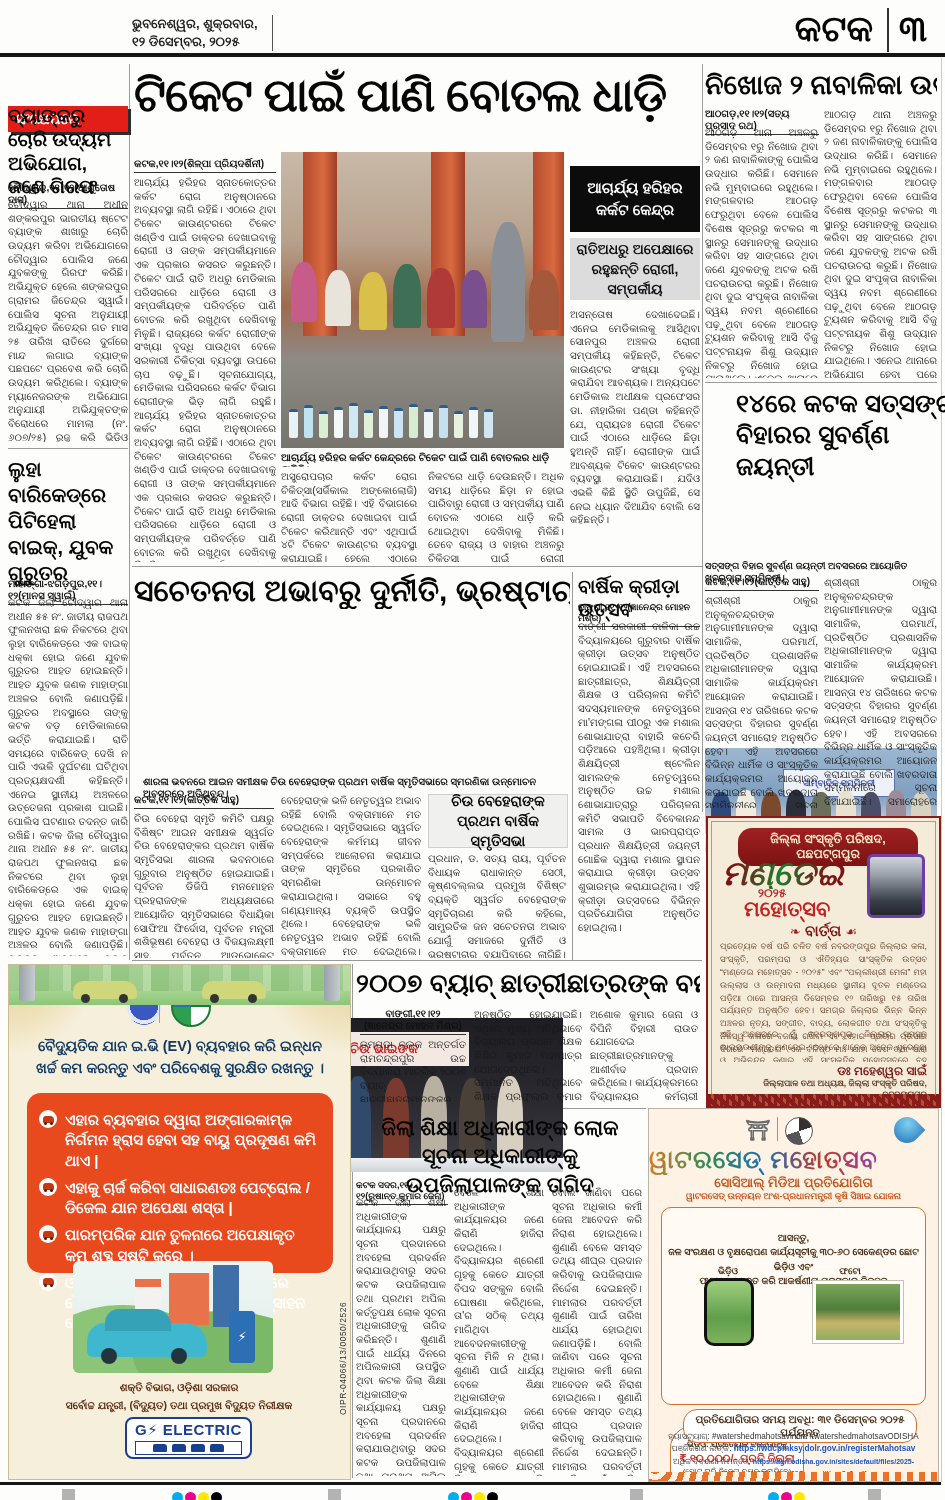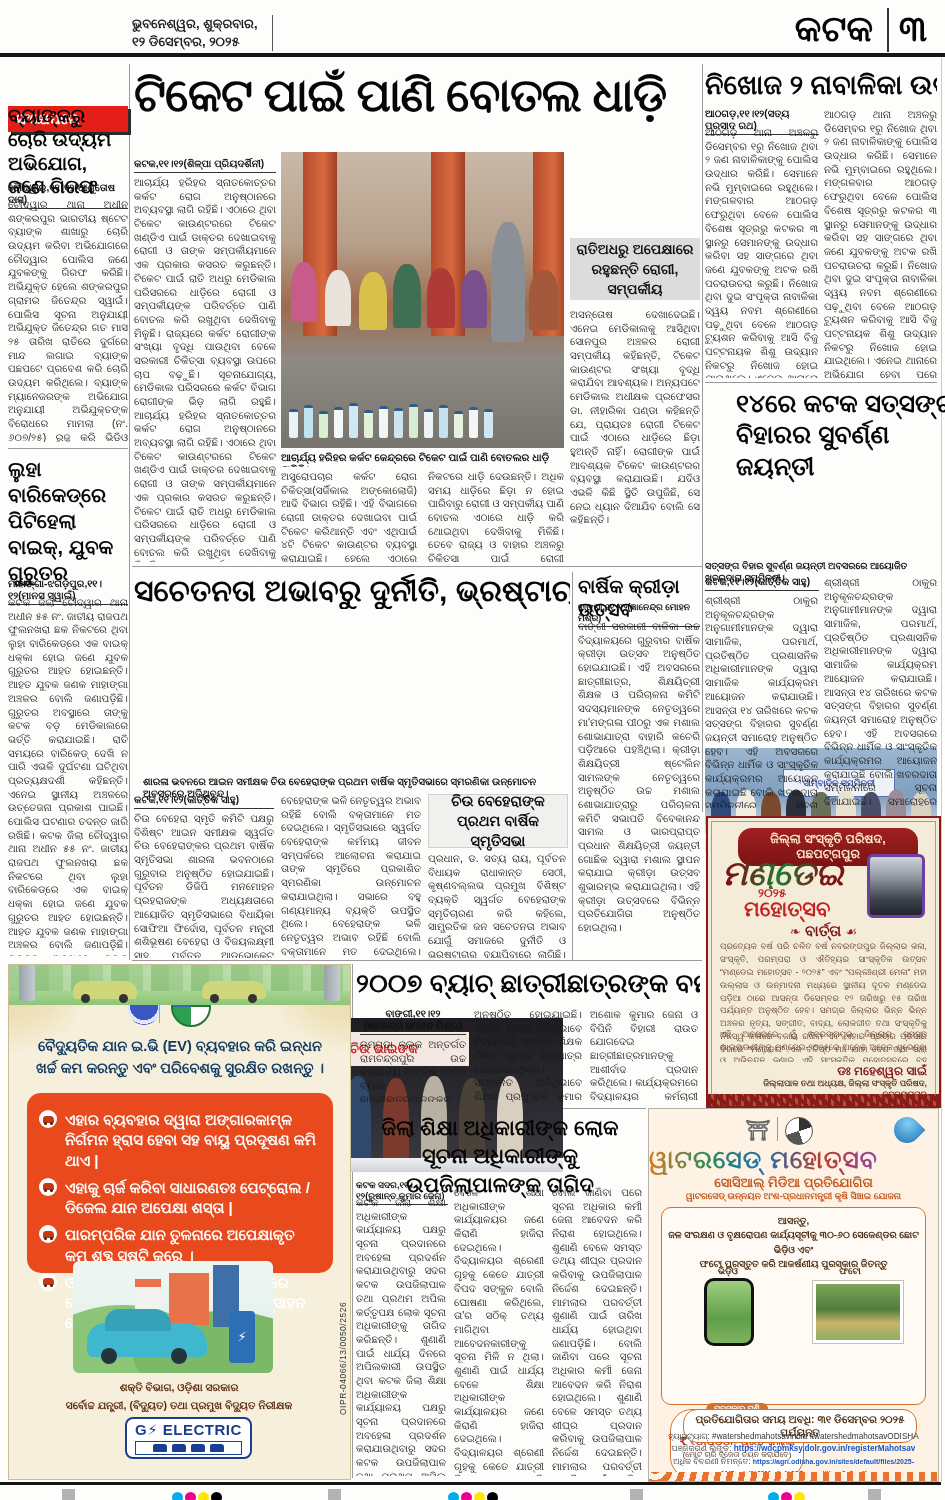--- a/index.html
+++ b/index.html
@@ -186,20 +186,21 @@
       <div class="bottle" style="height:30px;background:#c4e1f0;"></div>
         <div class="bottle" style="height:24px;background:#e6f2de;"></div>
       <div class="bottle" style="height:28px;background:#f3f6f7;"></div>
         <div class="bottle" style="height:26px;background:#d0e7f3;"></div>
     </div>
   </div>
   <div class="abs caption" style="left:281px;top:452px;width:283px;height:15px;">ଆଚାର୍ଯ୍ୟ ହରିହର କର୍କଟ କେନ୍ଦ୍ରରେ ଟିକେଟ ପାଇଁ ପାଣି ବୋତଲର ଧାଡ଼ି ଲାଗିଛି।</div>
   <div class="abs body-text" style="left:281px;top:470px;width:136px;height:92px;">ଅସ୍ତ୍ରୋପଚାର କର୍କଟ ରୋଗ ଚିକିତ୍ସା(ସର୍ଜିକାଲ ଅଙ୍କୋଲୋଜି) ଆଦି ବିଭାଗ ରହିଛି। ଏହି ବିଭାଗରେ ରୋଗୀ ଡାକ୍ତର ଦେଖାଇବା ପାଇଁ ଟିକେଟ କରିଥାନ୍ତି ଏବଂ ଏଥିପାଇଁ ୪ଟି ଟିକେଟ କାଉଣ୍ଟର ବ୍ୟବସ୍ଥା କରାଯାଇଛି। ହେଲେ ଏଠାରେ ଡାକ୍ତର ଦେଖାଇବା ପାଇଁ ରୋଗୀ ରାତିଅଧରୁ ଟିକେଟ କାଉଣ୍ଟର</div>
   <div class="abs body-text" style="left:428px;top:470px;width:136px;height:92px;">ନିକଟରେ ଧାଡ଼ି ଦେଉଛନ୍ତି। ଅଧିକ ସମୟ ଧାଡ଼ିରେ ଛିଡ଼ା ନ ହୋଇ ପାରିବାରୁ ରୋଗୀ ଓ ସମ୍ପର୍କୀୟ ପାଣି ବୋତଲ ଏଠାରେ ଧାଡ଼ି କରି ଥୋଇଥିବା ଦେଖିବାକୁ ମିଳିଛି। ତେବେ ରାଜ୍ୟ ଓ ବାହାର ଅଞ୍ଚଳରୁ ଚିକିତ୍ସା ପାଇଁ ରୋଗୀ ଆସୁଥିବାବେଳେ ମେଡିକାଲରେ ଏପରି ଅବ୍ୟବସ୍ଥା ଦେଖି ରୋଗୀଙ୍କ ମହଲରେ</div>
 
+  <div class="abs black-box" style="left:570px;top:166px;width:130px;height:66px;">ଆଚାର୍ଯ୍ୟ ହରିହର କର୍କଟ କେନ୍ଦ୍ର</div>
   <div class="abs gray-box" style="left:570px;top:238px;width:130px;height:62px;">ରାତିଅଧରୁ ଅପେକ୍ଷାରେ ରହୁଛନ୍ତି ରୋଗୀ, ସମ୍ପର୍କୀୟ</div>
   <div class="abs body-text" style="left:570px;top:308px;width:130px;height:254px;">ଅସନ୍ତୋଷ ଦେଖାଦେଇଛି। ଏନେଇ ମେଡିକାଲକୁ ଆସିଥିବା ସୋନପୁର ଅଞ୍ଚଳର ରୋଗୀ ସମ୍ପର୍କୀୟ କହିଛନ୍ତି, ଟିକେଟ କାଉଣ୍ଟର ସଂଖ୍ୟା ବୃଦ୍ଧି କରାଯିବା ଆବଶ୍ୟକ। ଅନ୍ୟପଟେ ମେଡିକାଲ ଅଧୀକ୍ଷକ ପ୍ରଫେସର ଡା. ନୀହାରିକା ପଣ୍ଡା କହିଛନ୍ତି ଯେ, ପ୍ରାୟତଃ ରୋଗୀ ଟିକେଟ ପାଇଁ ଏଠାରେ ଧାଡ଼ିରେ ଛିଡ଼ା ହୁଅନ୍ତି ନାହିଁ। ରୋଗୀଙ୍କ ପାଇଁ ଆବଶ୍ୟକ ଟିକେଟ କାଉଣ୍ଟରର ବ୍ୟବସ୍ଥା କରାଯାଉଛି। ଯଦିଓ ଏଭଳି କିଛି ସ୍ଥିତି ଉପୁଜିଛି, ସେ ନେଇ ଧ୍ୟାନ ଦିଆଯିବ ବୋଲି ସେ କହିଛନ୍ତି।</div>
 
   <div class="abs headline" style="left:705px;top:70px;width:232px;font-size:27px;white-space:nowrap;overflow:hidden;">ନିଖୋଜ ୨ ନାବାଳିକା ଉଦ୍ଧାର</div>
   <div class="abs byline u" style="left:705px;top:108px;width:114px;">ଆଠଗଡ଼,୧୧।୧୨(ସତ୍ୟ ପ୍ରସାଦ ରଥ)</div>
   <div class="abs body-text" style="left:705px;top:126px;width:113px;height:252px;">ଆଠଗଡ଼ ଥାନା ଅଞ୍ଚଳରୁ ଡିସେମ୍ବର ୧ରୁ ନିଖୋଜ ଥିବା ୨ ଜଣ ନାବାଳିକାଙ୍କୁ ପୋଲିସ ଉଦ୍ଧାର କରିଛି। ସେମାନେ ନଭି ମୁମ୍ବାଇରେ ରହୁଥିଲେ। ମଙ୍ଗଳବାର ଆଠଗଡ଼ ଫେରୁଥିବା ବେଳେ ପୋଲିସ ବିଶେଷ ସୂତ୍ରରୁ କଟକର ୩ ସ୍ଥାନରୁ ସେମାନଙ୍କୁ ଉଦ୍ଧାର କରିବା ସହ ସାଙ୍ଗରେ ଥିବା ଜଣେ ଯୁବକଙ୍କୁ ଅଟକ ରଖି ପଚରାଉଚରା କରୁଛି। ନିଖୋଜ ଥିବା ଦୁଇ ସଂପୃକ୍ତା ନାବାଳିକା ଦ୍ୱୟ ନବମ ଶ୍ରେଣୀରେ ପଢ଼ୁଥିବା ବେଳେ ଆଠଗଡ଼ ଟ୍ୟୁଶନ କରିବାକୁ ଆସି ବିଜୁ ପଟ୍ଟନାୟକ ଶିଶୁ ଉଦ୍ୟାନ ନିକଟରୁ ନିଖୋଜ ହୋଇ ଯାଇଥିଲେ। ଏନେଇ ଥାନାରେ ଅଭିଯୋଗ ହେବା ପରେ ପୋଲିସ ଯଥାକ୍ରମେ ମାମଲା(ନଂ.୪୨୬/୨୫ ଓ ୪୨୯/୨୫) ରୁଜୁକରି ତଦନ୍ତ ଜାରି ରଖିଥିଲା। ଆଠଗଡ଼ ଥାନା ଅଧିକାରୀ ସ୍ମୃତି ମହାନ୍ତିଙ୍କ ନେତୃତ୍ୱରେ ଏକ ଟିମ୍ ଗଠନ କରାଯାଇ ତଦନ୍ତ ଚାଲିଥିବାବେଳେ ନାବାଳିକା ଦ୍ୱୟ ମହାରାଷ୍ଟ୍ରର ନଭି ମୁମ୍ବାଇରେ ଥିବା ସୂଚନା ମିଳିଥିଲା। ସେମାନଙ୍କୁ ନେଇ ଯାଇଥିବା ଯୁବକଙ୍କ ଜଣେ ସାଙ୍ଗ ଜରିଆରେ ପୋଲିସ ନାବାଳିକା ଦ୍ୱୟଙ୍କୁ ଠାବ କରିବା ସହ ଓଡ଼ିଶା ଫେରିଆସିବାକୁ ପ୍ରବର୍ତ୍ତାଇ ଥିଲା। ମଙ୍ଗଳବାର ସେମାନେ କୋଣାର୍କ ଏକ୍ସପ୍ରେସରେ ଓଡ଼ିଶା ଫେରୁଥିବା ବେଳେ କଟକର ବାଦାମବାଡ଼ି, ଓଏମପି ଛକ ଏବଂ ଲିଙ୍କରୋଡ ଅଞ୍ଚଳରୁ ପୋଲିସ ସେମାନଙ୍କୁ ଠାବ କରି ଆଠଗଡ଼ ଥାନାକୁ ଆଣିଥିଲା। ଉଭୟ ନାବାଳିକାଙ୍କ ବୟାନ ରେକର୍ଡ ପରେ ସେମାନଙ୍କୁ ସ୍ୱଧାର ଗୃହରେ ରଖାଯାଇଛି ବୋଲି ଥାନା ଅଧିକାରୀ ସ୍ମୃତି ମହାନ୍ତି କହିଛନ୍ତି।</div>
   <div class="abs body-text" style="left:824px;top:108px;width:113px;height:270px;">ଆଠଗଡ଼ ଥାନା ଅଞ୍ଚଳରୁ ଡିସେମ୍ବର ୧ରୁ ନିଖୋଜ ଥିବା ୨ ଜଣ ନାବାଳିକାଙ୍କୁ ପୋଲିସ ଉଦ୍ଧାର କରିଛି। ସେମାନେ ନଭି ମୁମ୍ବାଇରେ ରହୁଥିଲେ। ମଙ୍ଗଳବାର ଆଠଗଡ଼ ଫେରୁଥିବା ବେଳେ ପୋଲିସ ବିଶେଷ ସୂତ୍ରରୁ କଟକର ୩ ସ୍ଥାନରୁ ସେମାନଙ୍କୁ ଉଦ୍ଧାର କରିବା ସହ ସାଙ୍ଗରେ ଥିବା ଜଣେ ଯୁବକଙ୍କୁ ଅଟକ ରଖି ପଚରାଉଚରା କରୁଛି। ନିଖୋଜ ଥିବା ଦୁଇ ସଂପୃକ୍ତା ନାବାଳିକା ଦ୍ୱୟ ନବମ ଶ୍ରେଣୀରେ ପଢ଼ୁଥିବା ବେଳେ ଆଠଗଡ଼ ଟ୍ୟୁଶନ କରିବାକୁ ଆସି ବିଜୁ ପଟ୍ଟନାୟକ ଶିଶୁ ଉଦ୍ୟାନ ନିକଟରୁ ନିଖୋଜ ହୋଇ ଯାଇଥିଲେ। ଏନେଇ ଥାନାରେ ଅଭିଯୋଗ ହେବା ପରେ ପୋଲିସ ଯଥାକ୍ରମେ ମାମଲା(ନଂ.୪୨୬/୨୫ ଓ ୪୨୯/୨୫) ରୁଜୁକରି ତଦନ୍ତ ଜାରି ରଖିଥିଲା। ଆଠଗଡ଼ ଥାନା ଅଧିକାରୀ ସ୍ମୃତି ମହାନ୍ତିଙ୍କ ନେତୃତ୍ୱରେ ଏକ ଟିମ୍ ଗଠନ କରାଯାଇ ତଦନ୍ତ ଚାଲିଥିବାବେଳେ ନାବାଳିକା ଦ୍ୱୟ ମହାରାଷ୍ଟ୍ରର ନଭି ମୁମ୍ବାଇରେ ଥିବା ସୂଚନା ମିଳିଥିଲା। ସେମାନଙ୍କୁ ନେଇ ଯାଇଥିବା ଯୁବକଙ୍କ ଜଣେ ସାଙ୍ଗ ଜରିଆରେ ପୋଲିସ ନାବାଳିକା ଦ୍ୱୟଙ୍କୁ ଠାବ କରିବା ସହ ଓଡ଼ିଶା ଫେରିଆସିବାକୁ ପ୍ରବର୍ତ୍ତାଇ ଥିଲା। ମଙ୍ଗଳବାର ସେମାନେ କୋଣାର୍କ ଏକ୍ସପ୍ରେସରେ ଓଡ଼ିଶା ଫେରୁଥିବା ବେଳେ କଟକର ବାଦାମବାଡ଼ି, ଓଏମପି ଛକ ଏବଂ ଲିଙ୍କରୋଡ ଅଞ୍ଚଳରୁ ପୋଲିସ ସେମାନଙ୍କୁ ଠାବ କରି ଆଠଗଡ଼ ଥାନାକୁ ଆଣିଥିଲା। ଉଭୟ ନାବାଳିକାଙ୍କ ବୟାନ ରେକର୍ଡ ପରେ ସେମାନଙ୍କୁ ସ୍ୱଧାର ଗୃହରେ ରଖାଯାଇଛି ବୋଲି ଥାନା ଅଧିକାରୀ ସ୍ମୃତି ମହାନ୍ତି କହିଛନ୍ତି।</div>
 
   <div class="abs headline" style="left:724px;top:388px;width:232px;font-size:25px;line-height:1.25;margin-left:12px;">୧୪ରେ କଟକ ସତ୍ସଙ୍ଗ ବିହାରର ସୁବର୍ଣ୍ଣ ଜୟନ୍ତୀ</div>
   <div class="abs photo ph-meet" style="left:705px;top:452px;width:232px;height:104px;">
@@ -355,21 +356,21 @@
   <div class="abs wshed" style="left:648px;top:1108px;width:289px;height:372px;">
     <div class="abs emblem" style="left:96px;top:6px;">⛩</div>
     <div class="abs" style="left:128px;top:8px;width:1px;height:24px;background:#999;"></div>
     <div class="abs" style="left:136px;top:8px;width:26px;height:26px;border-radius:50%;background:conic-gradient(#333 0 20%,#fff 20% 45%,#555 45% 70%,#fff 70%);border:1px solid #555;"></div>
     <div class="abs drop" style="right:18px;top:8px;"></div>
     <div class="abs ws-title" style="left:0;top:36px;width:289px;">ୱାଟରସେଡ୍ ମହୋତ୍ସବ</div>
     <div class="abs ws-sub1" style="left:0;top:66px;width:289px;">ସୋସିଆଲ୍ ମିଡିଆ ପ୍ରତିଯୋଗିତା</div>
     <div class="abs ws-sub2" style="left:0;top:82px;width:289px;">ୱାଟରସେଡ୍ ଉନ୍ନୟନ ଅଂଶ-ପ୍ରଧାନମନ୍ତ୍ରୀ କୃଷି ସିଞ୍ଚାଇ ଯୋଜନା</div>
 
     <div class="abs ws-box" style="left:12px;top:98px;width:263px;height:196px;">
-      <div class="ws-invite" style="margin-top:6px;">ଆସନ୍ତୁ,</div>
+      <div class="ws-invite" style="margin-top:23px;">ଆସନ୍ତୁ,</div>
       <div class="ws-invite">ଜଳ ସଂରକ୍ଷଣ ଓ ବୃକ୍ଷରୋପଣ କାର୍ଯ୍ୟସୂଚୀକୁ ୩୦-୬୦ ସେକେଣ୍ଡର ଛୋଟ ଭିଡ଼ିଓ ଏବଂ</div>
       <div class="ws-invite">ଫଟୋ ପ୍ରସ୍ତୁତ କରି ଆକର୍ଷଣୀୟ ପୁରସ୍କାର ଜିତନ୍ତୁ</div>
 
       <div class="abs ws-lab" style="left:36px;top:58px;width:60px;">ଭିଡ଼ିଓ</div>
       <div class="abs ws-phone" style="left:42px;top:70px;width:44px;height:62px;">
           <div class="scr"></div>
         </div>
       <div class="abs ws-lab" style="left:158px;top:58px;width:60px;">ଫଟୋ</div>
       <div class="abs ws-photo" style="left:150px;top:72px;width:84px;height:56px;">
           <div class="img"></div>

